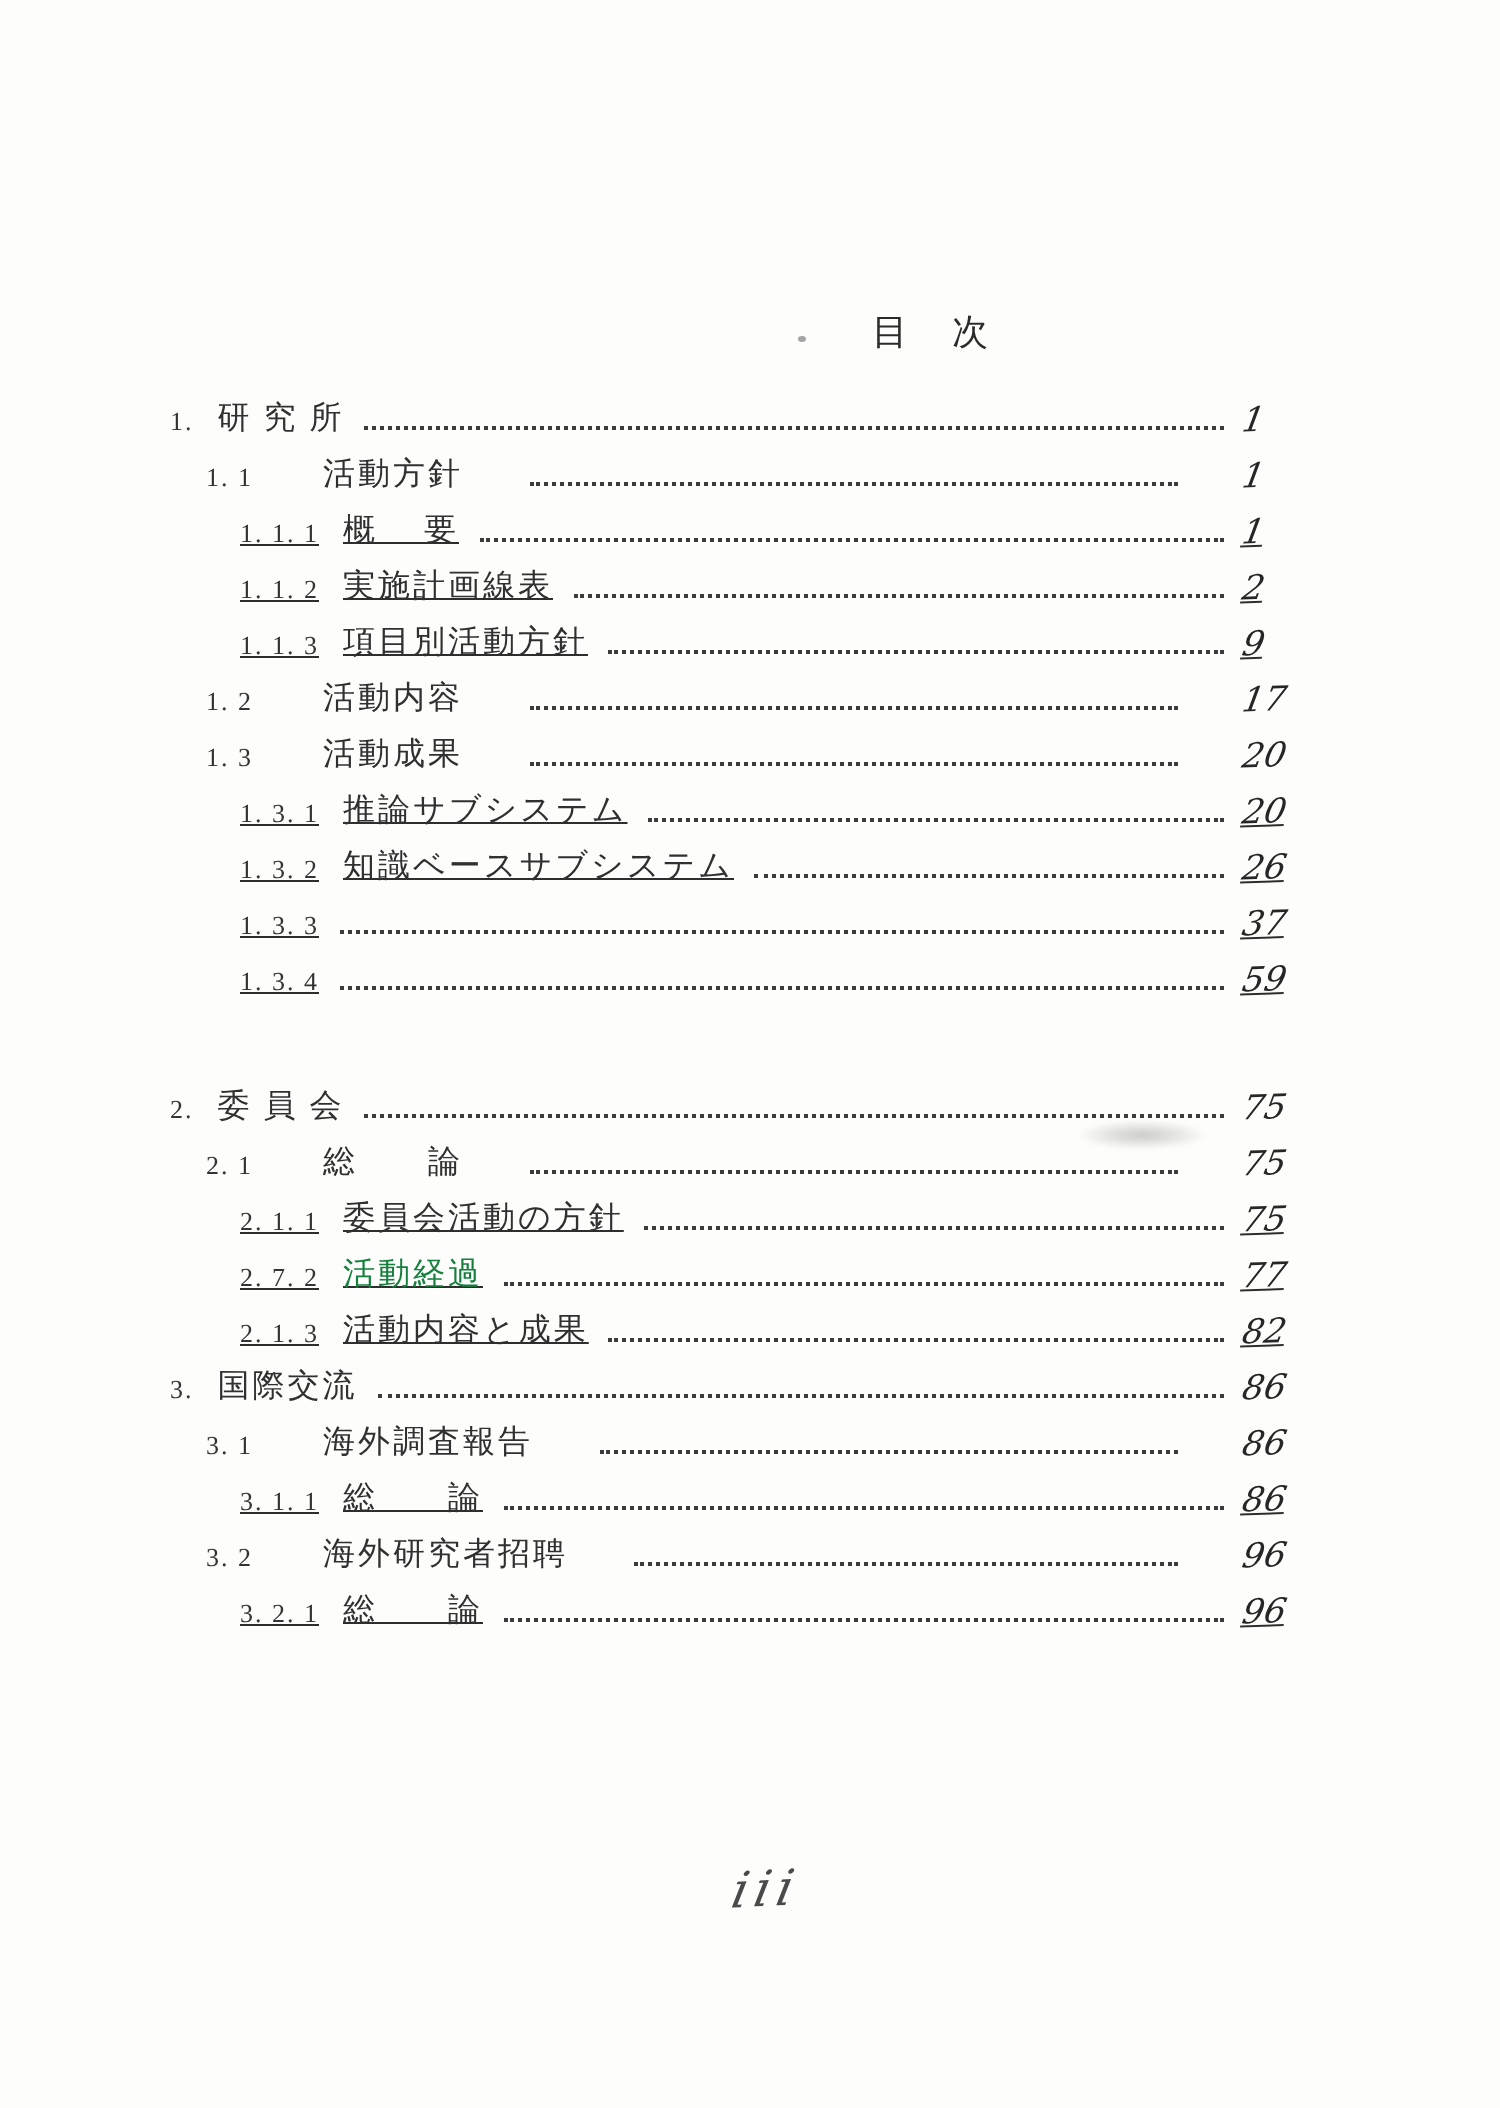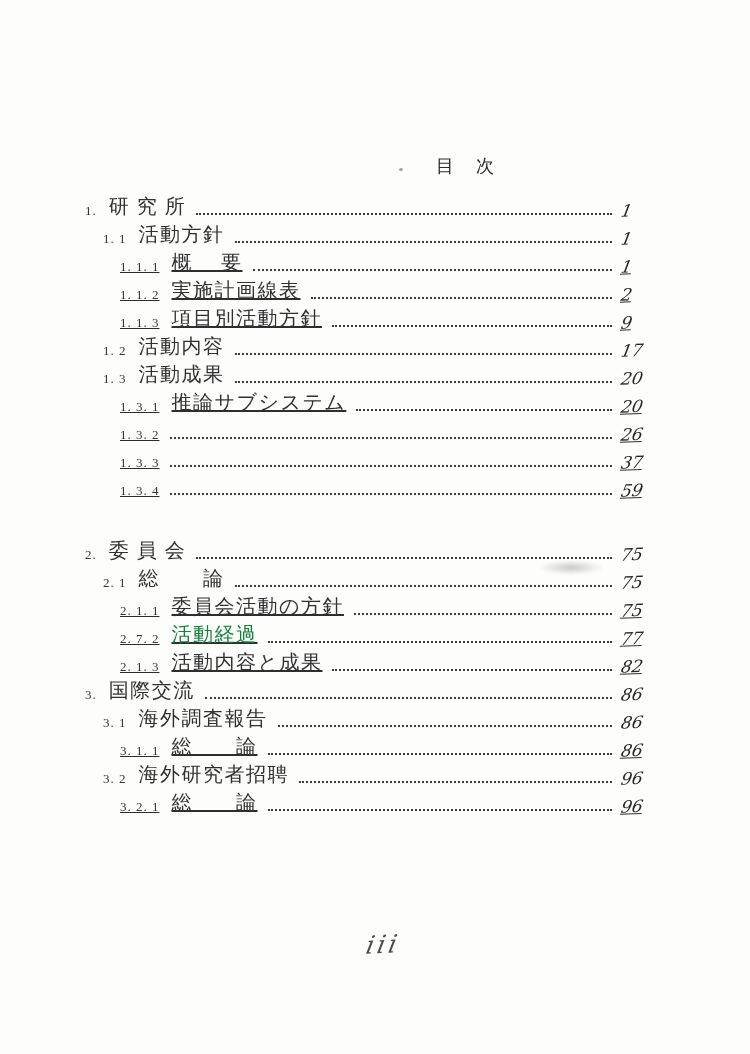--- a/index.html
+++ b/index.html
@@ -29,30 +29,30 @@
     width: 582px;
   }
   .row {
     display: flex;
     align-items: flex-end;
     height: 28px;
     white-space: pre;
   }
   .row.section-break { margin-bottom: 36px; }
   .lv1 { padding-left: 0px; }
-  .lv2 { padding-left: 18px; }
+  .lv2 { padding-left: 18px; gap: 23px; }
   .lv3 { padding-left: 35px; text-decoration: underline; }
   .num {
     font-size: 13px;
     letter-spacing: 1px;
     color: #343434;
     padding-bottom: 3px;
   }
   .label {
-    font-size: 20px;
+    font-size: 16px;
     letter-spacing: 1.5px;
     color: #303030;
     margin-left: 12px;
     padding-bottom: 2px;
   }
   .faded .label { color: #15803d; }
   .dots {
     flex: 1 1 auto;
     border-bottom: 2px dotted #3c3c3c;
     margin: 0 6px 7px 10px;
@@ -150,20 +150,21 @@
     <span class="page-num">20</span>
   </div>
       <div class="row lv3">
     <span class="num">1. 3. 1</span>
     <span class="label">推論サブシステム</span>
     <span class="dots"></span>
     <span class="page-num">20</span>
   </div>
       <div class="row lv3">
     <span class="num">1. 3. 2</span>
+    <span class="label">知識ベースサブシステム</span>
     <span class="dots"></span>
     <span class="page-num">26</span>
   </div>
       <div class="row lv3">
     <span class="num">1. 3. 3</span>
     <span class="dots"></span>
     <span class="page-num">37</span>
   </div>
       <div class="row lv3 section-break">
     <span class="num">1. 3. 4</span>

